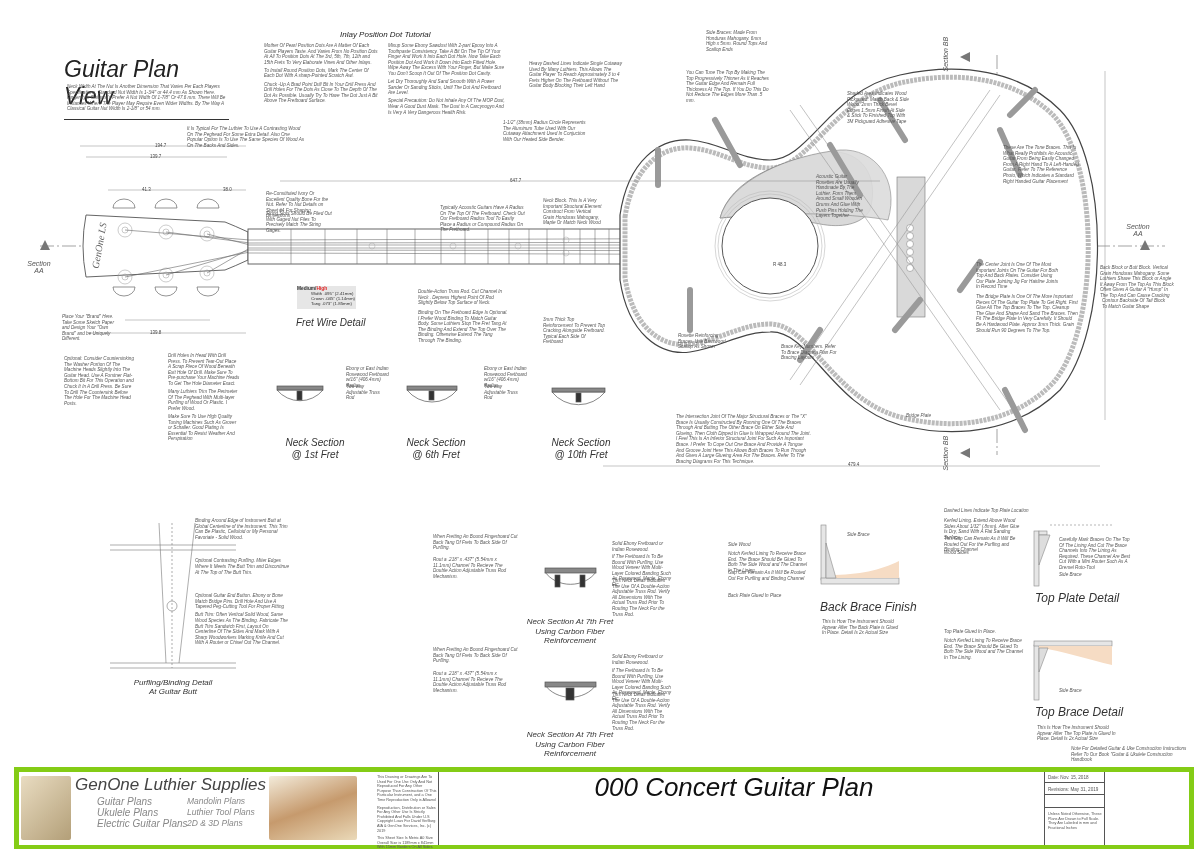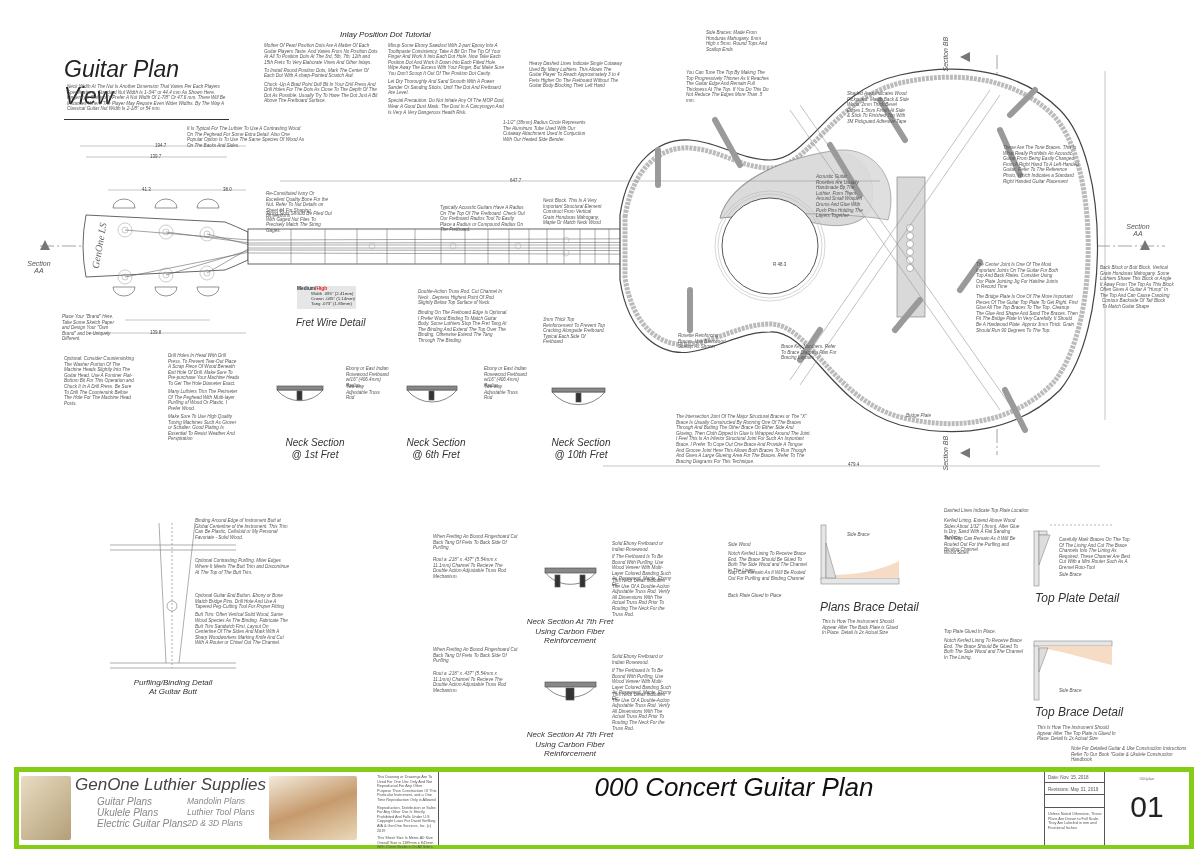--- a/index.html
+++ b/index.html
@@ -331,21 +331,21 @@
   <div>Neck Section At 7th Fret</div>
     <div>Using Carbon Fiber</div>
     <div>Reinforcement</div>
 </div>
 
 <div class="note" style="left:847px;top:532px;">Side Brace</div>
 <div class="note" style="left:728px;top:542px;">Side Wood</div>
 <div class="note" style="left:728px;top:551px;width:82px;">Notch Kerfed Lining To Receive Brace End. The Brace Should Be Glued To Both The Side Wood and The Channel In The Lining</div>
 <div class="note" style="left:728px;top:570px;width:80px;">Gap Can Remain As It Will Be Routed Out For Purfling and Binding Channel</div>
 <div class="note" style="left:728px;top:593px;">Back Plate Glued In Place</div>
-<div class="detail-title" style="left:820px;top:600px;font-size:12px;">Plans Brace Detail</div>
+<div class="detail-title" style="left:820px;top:600px;font-size:12px;">Back Brace Finish</div>
 <div class="note" style="left:822px;top:619px;width:80px;">This Is How The Instrument Should Appear After The Back Plate is Glued In Place. Detail Is 2x Actual Size</div>
 
 <div class="note" style="left:944px;top:508px;">Dashed Lines Indicate Top Plate Location</div>
 <div class="note" style="left:944px;top:518px;width:80px;">Kerfed Lining. Extend Above Wood Sides About 1/32" (.8mm). After Glue Is Dry, Sand With A Flat Sanding Surface.</div>
 <div class="note" style="left:944px;top:536px;width:80px;">This Gap Can Remain As It Will Be Routed Out For the Purfling and Binding Channel</div>
 <div class="note" style="left:944px;top:550px;">Wood Sides</div>
 <div class="note" style="left:1059px;top:537px;width:76px;">Carefully Mark Braces On The Top Of The Lining And Cut The Brace Channels Into The Lining As Required. These Channel Are Best Cut With a Mini Router Such As A Dremel Roto-Tool</div>
 <div class="note" style="left:1059px;top:572px;">Side Brace</div>
 <div class="detail-title" style="left:1035px;top:591px;font-size:12px;">Top Plate Detail</div>
 
@@ -382,17 +382,13 @@
   <div style="position:absolute;left:480px;top:2px;width:470px;text-align:center;">
     <div style="font-size:26px;font-style:italic;color:#111;margin-top:-2px;">000 Concert Guitar Plan</div>
   </div>
 
   <div class="tbcell" style="left:1025px;top:0;width:61px;height:73px;border-top:none;border-bottom:none;">
     <div style="position:absolute;left:0;top:0;width:59px;height:11px;border-bottom:1px solid #555;font-size:4.6px;line-height:11px;padding-left:3px;box-sizing:border-box;color:#555;">Date: Nov. 15, 2018</div>
     <div style="position:absolute;left:0;top:12px;width:59px;height:11px;border-bottom:1px solid #555;font-size:4.6px;line-height:11px;padding-left:3px;box-sizing:border-box;color:#555;">Revisions: May 31, 2019</div>
     <div style="position:absolute;left:0;top:24px;width:59px;height:11px;border-bottom:1px solid #555;"></div>
     <div style="position:absolute;left:3px;top:40px;width:55px;font-size:3.8px;line-height:4.6px;color:#555;">Unless Noted Otherwise, These Plans Are Drawn to Full Scale. They Are Labeled in mm and Fractional Inches</div>
   </div>
-  <div style="position:absolute;left:1087px;top:0;width:82px;height:73px;">
-    <div style="position:absolute;left:0;top:4px;width:82px;text-align:center;font-size:4.2px;color:#777;">000plan</div>
-    <div style="position:absolute;left:0;top:18px;width:82px;text-align:center;font-size:30px;color:#222;">01</div>
-  </div>
 </div>
 
 </body></html>

